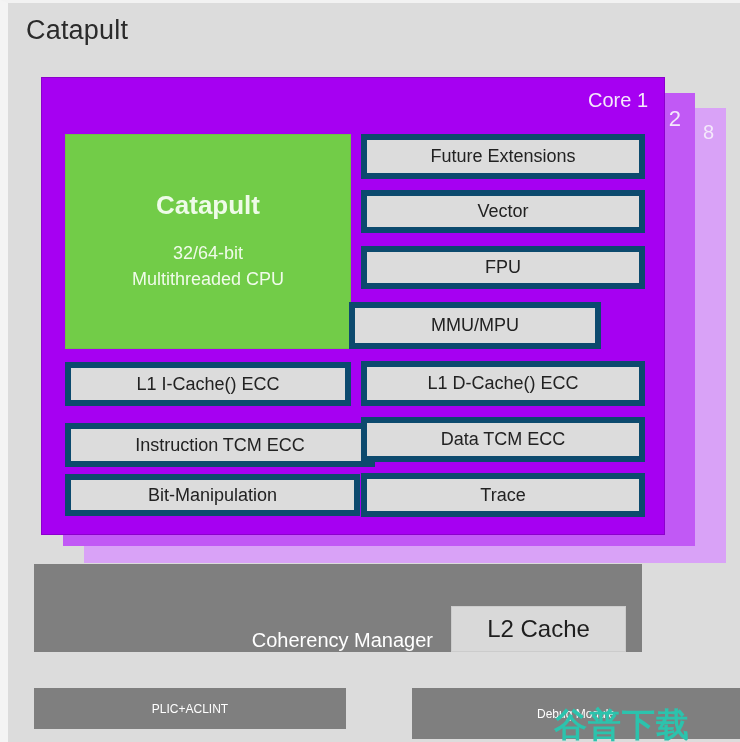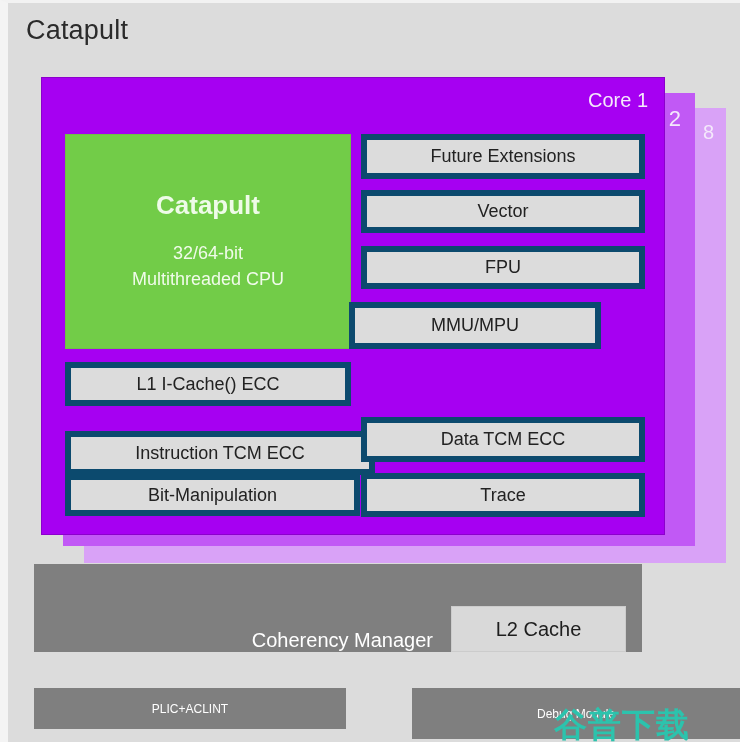--- a/index.html
+++ b/index.html
@@ -121,21 +121,21 @@
 
   
   #box-future    { left: 320px; top: 57px;  width: 284px; height: 45px; }
   #box-vector    { left: 320px; top: 113px; width: 284px; height: 43px; }
   #box-fpu       { left: 320px; top: 169px; width: 284px; height: 43px; }
   #box-mmu       { left: 308px; top: 225px; width: 252px; height: 47px; }
 
   
   #box-l1i       { left: 24px;  top: 285px; width: 286px; height: 44px; }
   #box-l1d       { left: 320px; top: 284px; width: 284px; height: 45px; }
-  #box-itcm      { left: 24px;  top: 354px; width: 310px; height: 44px; }
+  #box-itcm      { left: 24px;  top: 346px; width: 310px; height: 44px; }
   #box-dtcm      { left: 320px; top: 340px; width: 284px; height: 45px; }
   #box-bitmanip  { left: 24px;  top: 397px; width: 295px; height: 42px; }
   #box-trace     { left: 320px; top: 396px; width: 284px; height: 44px; }
 
   
   #coherency-manager {
     position: absolute;
     left: 26px;
     top: 561px;
     width: 608px;
@@ -153,21 +153,21 @@
   }
   #l2-cache-box {
     width: 175px;
     height: 46px;
     margin-right: 16px;
     background: #d9d9d9;
     border: 1px solid #cccccc;
     display: flex;
     align-items: center;
     justify-content: center;
-    font-size: 20px;
+    font-size: 24px;
     color: #1e1e1e;
     white-space: nowrap;
   }
 
   
   .uncore-box {
     position: absolute;
     background: #7f7f7f;
     display: flex;
     align-items: center;
@@ -218,20 +218,21 @@
       <div class="cpu-sub">32/64-bit</div>
       <div class="cpu-sub">Multithreaded CPU</div>
     </div>
 
     <div class="ip-box" id="box-future">Future Extensions</div>
     <div class="ip-box" id="box-vector">Vector</div>
     <div class="ip-box" id="box-fpu">FPU</div>
     <div class="ip-box" id="box-mmu">MMU/MPU</div>
 
     <div class="ip-box" id="box-l1i">L1 I-Cache() ECC</div>
+    <div class="ip-box" id="box-l1d">L1 D-Cache() ECC</div>
 
     <div class="ip-box" id="box-itcm">Instruction TCM ECC</div>
     <div class="ip-box" id="box-dtcm">Data TCM ECC</div>
 
     <div class="ip-box" id="box-bitmanip">Bit-Manipulation</div>
     <div class="ip-box" id="box-trace">Trace</div>
 
   </div>
 
   <div id="coherency-manager">

